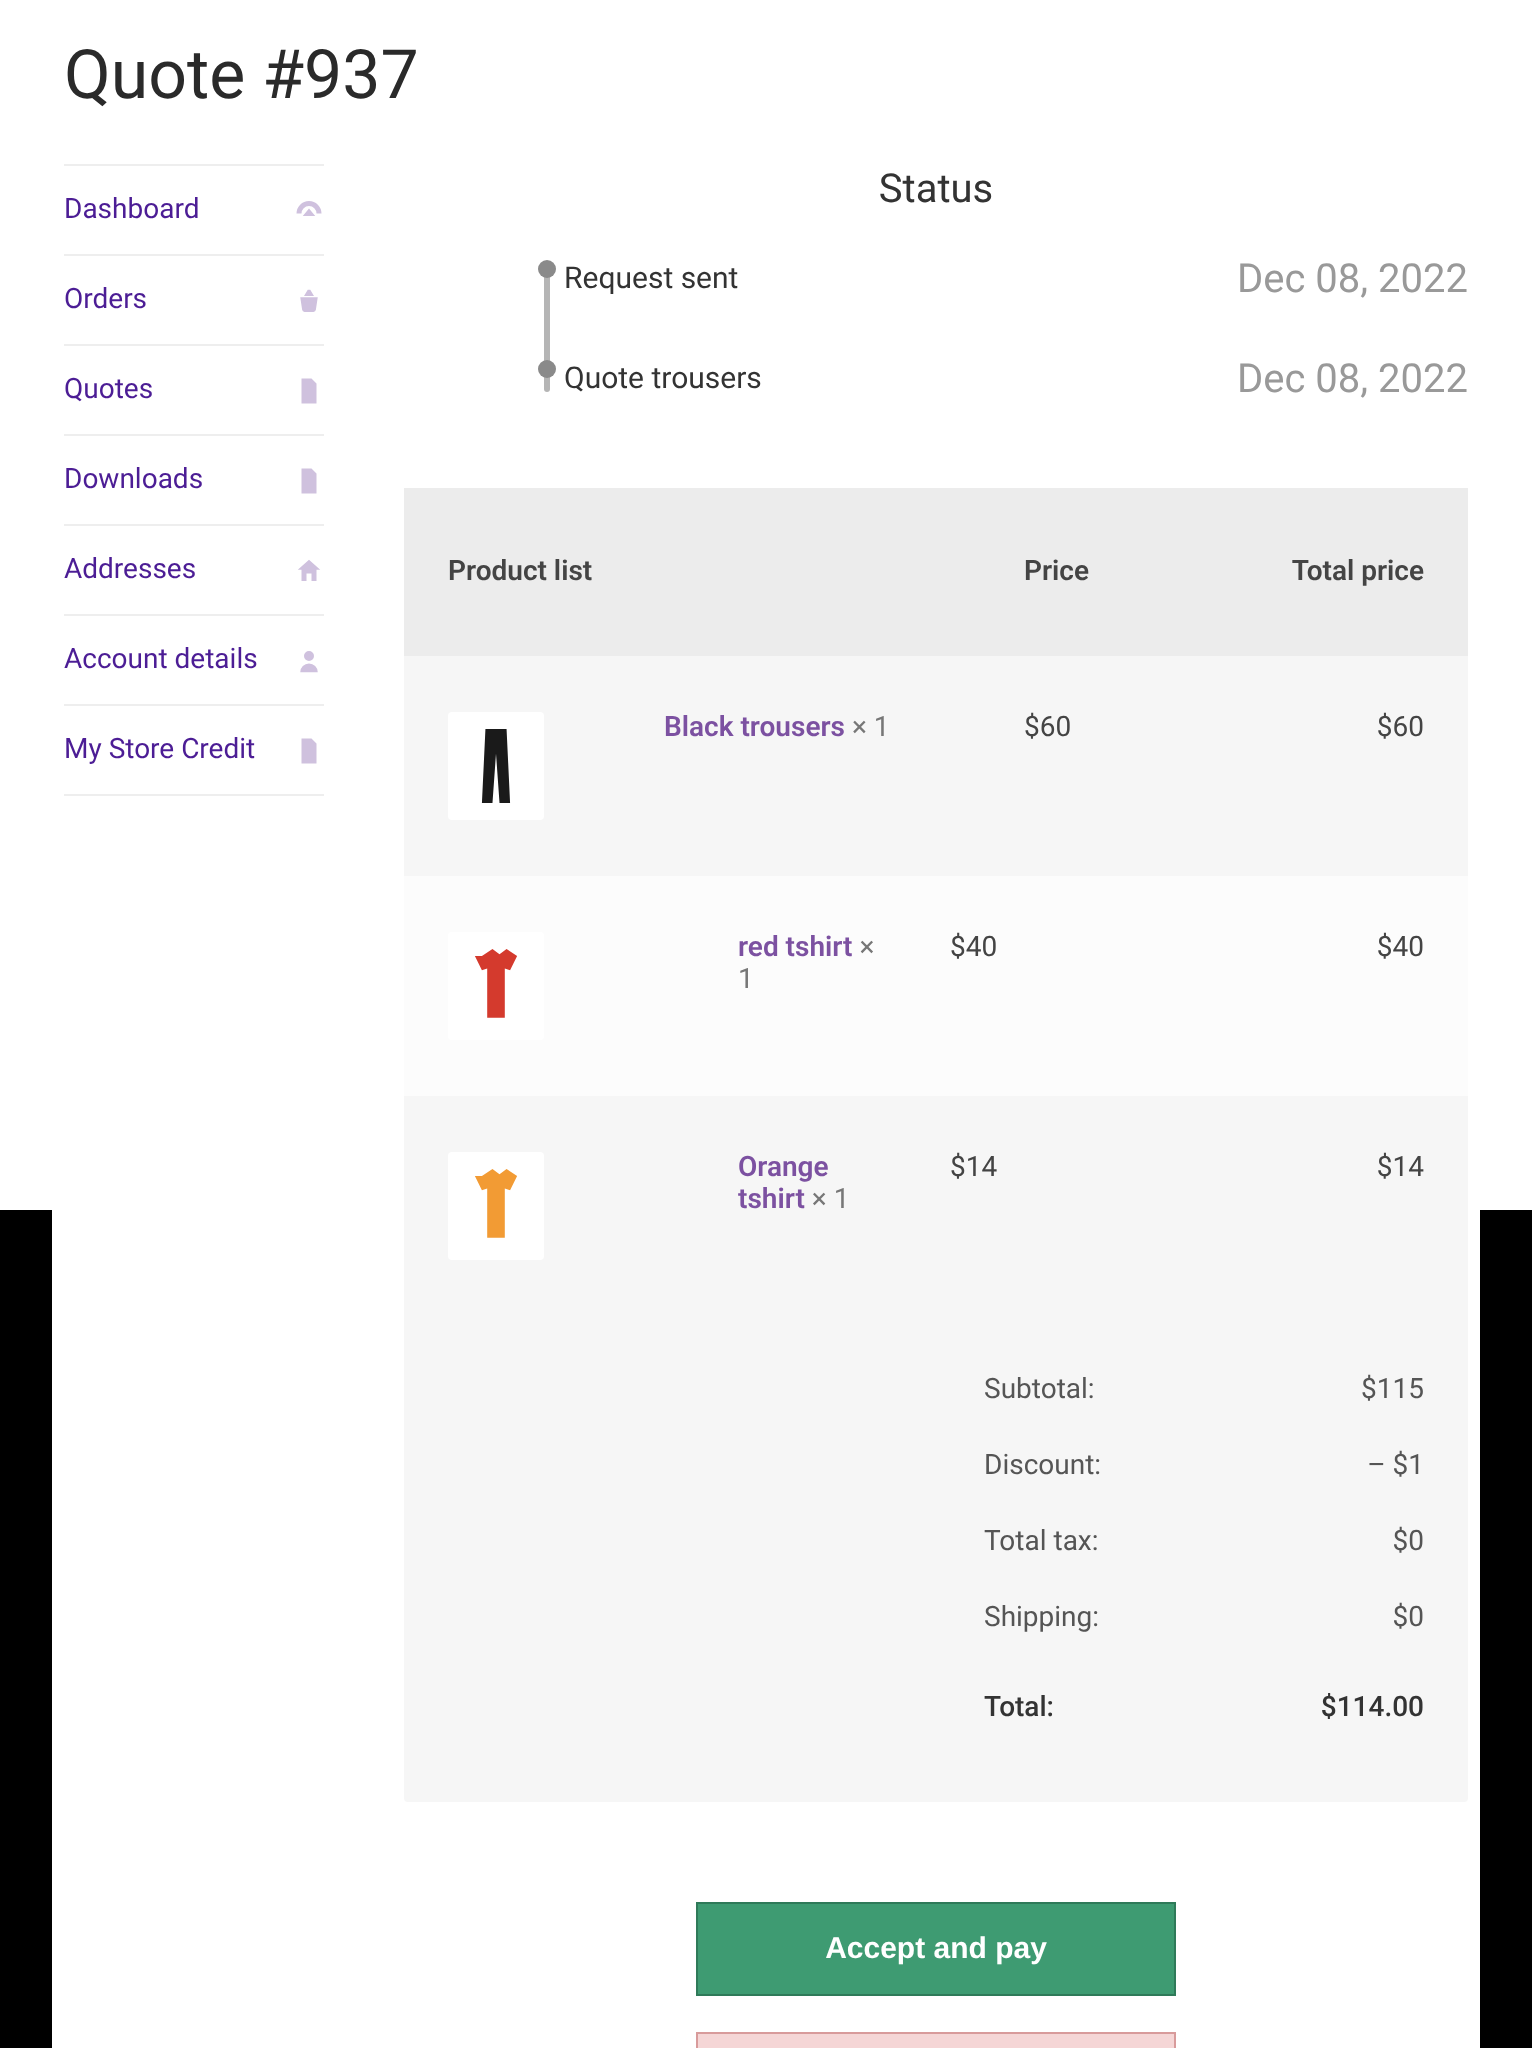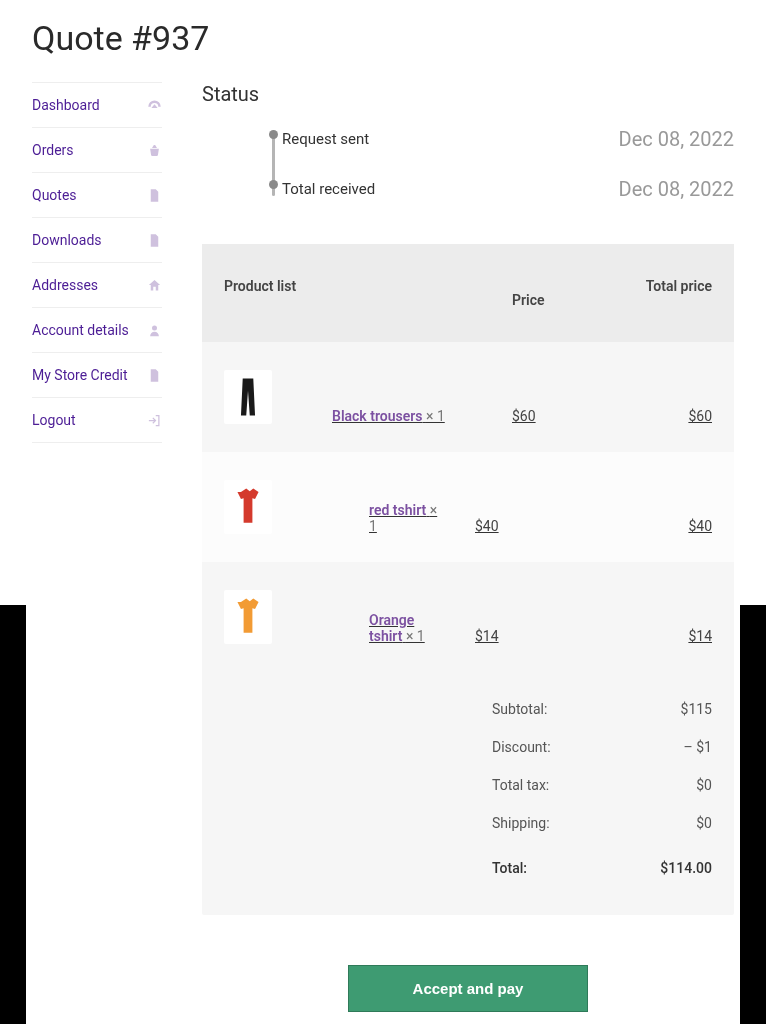--- a/index.html
+++ b/index.html
@@ -51,20 +51,21 @@
     justify-content: center;
   }
   .sidebar .nav-icon svg { width: 15px; height: 15px; fill: currentColor; }
 
   .main { flex: 1; }
   .main h2 {
     font-size: 20px;
     font-weight: 400;
     color: #333;
     margin-bottom: 18px;
+    text-align: center;
   }
 
   .timeline {
     position: relative;
     padding-left: 80px;
     margin-bottom: 40px;
   }
   .timeline-line {
     position: absolute;
     left: 70px;
@@ -101,28 +102,27 @@
   }
   .ph {
     display: flex;
     padding: 34px 22px;
     background: #ececec;
     font-size: 14px;
     font-weight: 600;
     color: #444;
   }
   .col-prod { flex: 1; }
-  .col-price { width: 90px; margin-top: 14px; }
+  .col-price { width: 90px; }
   .col-total { width: 110px; text-align: right; }
 
   .prow {
     display: flex;
-    align-items: flex-end;
+    align-items: flex-start;
     padding: 28px 22px;
-    text-decoration: underline;
   }
   .prow + .prow { background: #fafafa; gap: 37px; }
   .prow:nth-child(odd) { background: #f6f6f6; }
   .prow:nth-child(even){ background: #fcfcfc; }
   .prow .thumb {
     width: 48px;
     height: 54px;
     background: #fff;
     border-radius: 2px;
     display: flex;
@@ -250,45 +250,37 @@
             </span>
           </li>
           <li>
             <a>My Store Credit</a>
             <span class="nav-icon">
               <svg viewBox="0 0 24 24">
                 <path d="M6 2h8l4 4v16H6V2zm2 8h8v2H8v-2zm0 4h8v2H8v-2z"></path>
               </svg>
             </span>
           </li>
-          <li>
-            <a>Logout</a>
-            <span class="nav-icon">
-              <svg viewBox="0 0 24 24">
-                <path d="M10 17l-1.4-1.4L11.2 13H3v-2h8.2L8.6 8.4 10 7l5 5-5 5zm4-14h6v18h-6v-2h4V5h-4V3z"></path>
-              </svg>
-            </span>
-          </li>
         </ul>
     </nav>
 
     <div class="main">
       <h2>Status</h2>
 
       <div class="timeline">
         <div class="timeline-line"></div>
         <div id="timeline-items">
             <div class="timeline-item">
               <span class="timeline-dot"></span>
               <span class="timeline-label">Request sent</span>
               <span class="timeline-date">Dec 08, 2022</span>
             </div>
             <div class="timeline-item">
               <span class="timeline-dot"></span>
-              <span class="timeline-label">Total received</span>
+              <span class="timeline-label">Quote trousers</span>
               <span class="timeline-date">Dec 08, 2022</span>
             </div>
           </div>
       </div>
 
       <div class="product-card">
         <div class="ph">
           <div class="col-prod">Product list</div>
           <div class="col-price">Price</div>
           <div class="col-total">Total price</div>

